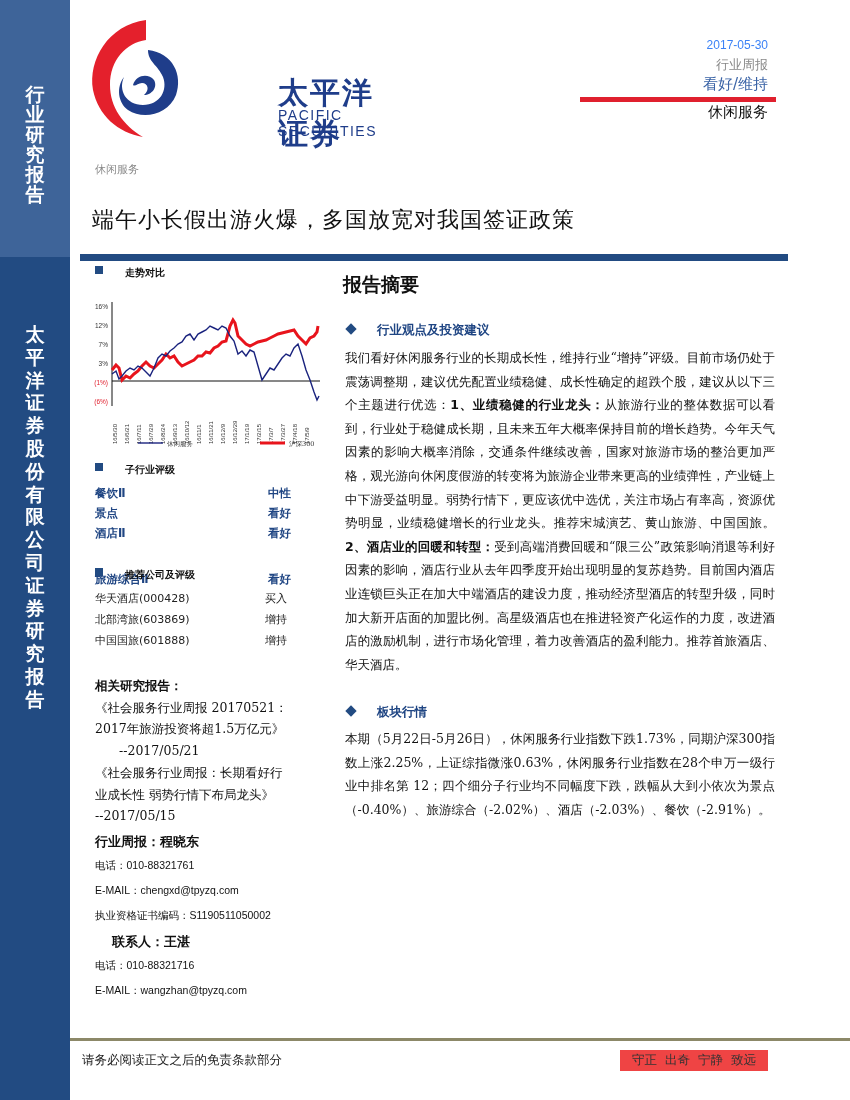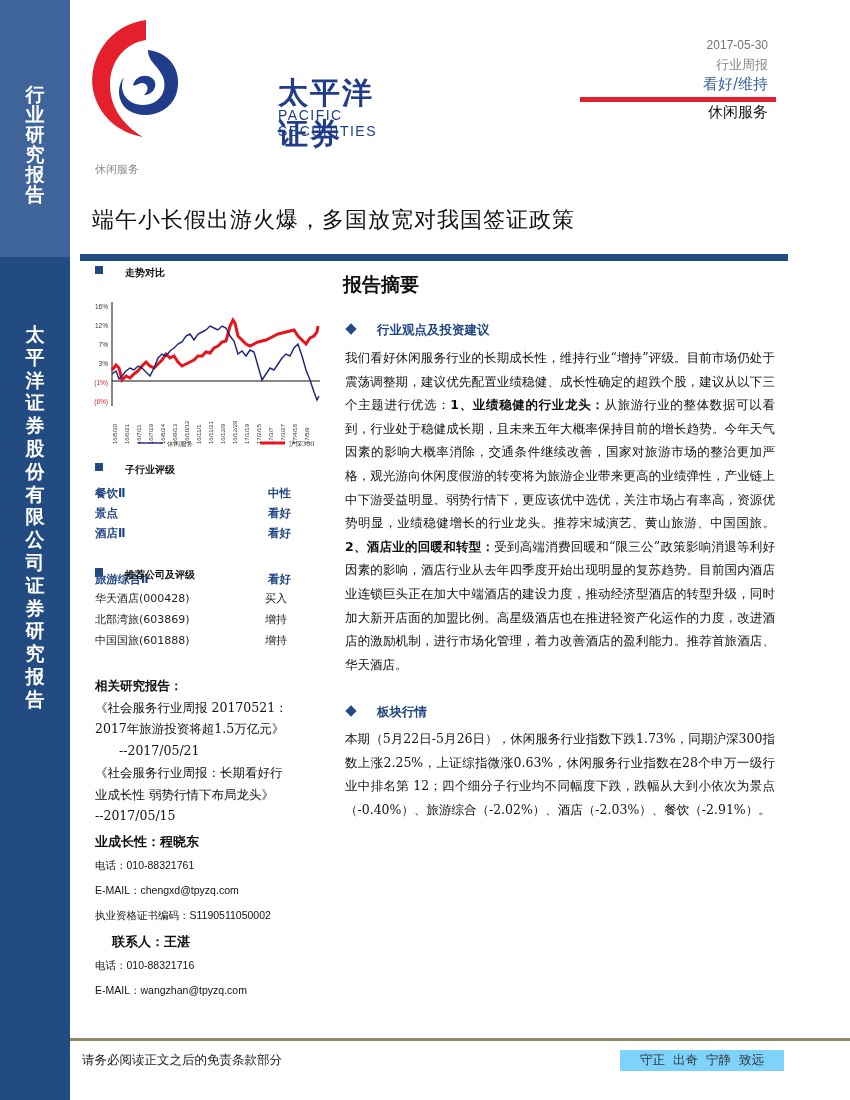--- a/index.html
+++ b/index.html
@@ -14,21 +14,21 @@
   .vtext-top span { height: 20px; }
   .vtext-bottom { top: 325px; font-size: 19px; }
   .vtext-bottom span { height: 22.8px; }
 
   
   .logo { position: absolute; left: 88px; top: 15px; width: 290px; height: 125px; }
   .logo-cn { position: absolute; left: 190px; top: 58px; font-size: 30px; font-weight: bold; color: #1f3d8a; font-family: "DejaVu Sans", sans-serif; letter-spacing: 2px; }
   .logo-en { position: absolute; left: 190px; top: 92px; font-size: 14px; color: #1f3d8a; font-family: "Liberation Sans", sans-serif; letter-spacing: 1.5px; }
 
   .header-right { position: absolute; right: 82px; top: 36px; text-align: right; font-family: "DejaVu Sans", sans-serif; }
-  .hr-date { font-size: 12px; color: #737373; line-height: 19px; font-family: "Liberation Sans", sans-serif; }
+  .hr-date { font-size: 12px; color: #3b82f6; line-height: 19px; font-family: "Liberation Sans", sans-serif; }
   .hr-type { font-size: 13px; color: #888; line-height: 19px; }
   .hr-rating { font-size: 15px; color: #3a63a6; line-height: 20px; }
   .hr-redline { position: absolute; left: 580px; top: 97px; width: 196px; height: 5px; background: #e0202e; }
   .hr-sector { position: absolute; right: 82px; top: 103px; font-size: 15px; color: #111; font-family: "DejaVu Sans", sans-serif; }
 
   .sector-small { position: absolute; left: 95px; top: 162px; font-size: 11px; color: #888; font-family: "DejaVu Sans", sans-serif; }
   .title { position: absolute; left: 92px; top: 205px; font-size: 22px; color: #111; letter-spacing: 1px; }
   .title-bar { position: absolute; left: 80px; top: 254px; width: 708px; height: 7px; background: #224b82; }
 
   
@@ -50,21 +50,21 @@
   
   .summary-title { position: absolute; left: 343px; top: 272px; font-size: 19px; font-weight: bold; color: #111; }
   .diamond-head { position: absolute; left: 345px; font-size: 12.5px; font-weight: bold; color: #1f4583; font-family: "DejaVu Sans", sans-serif; }
   .diamond-head .dm { display: inline-block; width: 8px; height: 8px; background: #224b82; transform: rotate(45deg); margin-right: 22px; margin-left: 2px; vertical-align: 1px; }
   .para { position: absolute; left: 345px; width: 430px; font-size: 12.5px; line-height: 23.6px; color: #111; text-align: justify; }
   .para b { font-weight: bold; font-family: "DejaVu Sans", sans-serif; }
 
   
   .footer-line { position: absolute; left: 70px; top: 1038px; width: 780px; height: 3px; background: #8c8868; }
   .footer-left { position: absolute; left: 82px; top: 1052px; font-size: 12.5px; color: #222; }
-  .footer-right { position: absolute; left: 620px; top: 1050px; padding: 2px 20px; background: #7dd3fc; font-size: 12.5px; color: #333; word-spacing: 4px; }
+  .footer-right { position: absolute; left: 620px; top: 1050px; padding: 2px 12px; background: #ef4444; font-size: 12.5px; color: #333; word-spacing: 4px; }
 </style>
 </head>
 <body>
 
 <div class="sidebar-top"></div>
 <div class="sidebar-bottom"></div>
 <div class="vtext vtext-top">
   <span>行</span>
   <span>业</span>
   <span>研</span>
@@ -188,21 +188,21 @@
 </div>
 
 <div class="related-head">相关研究报告：</div>
 <div class="related-line" style="top:700px;">《社会服务行业周报 20170521：</div>
 <div class="related-line" style="top:721px;">2017年旅游投资将超1.5万亿元》</div>
 <div class="related-line" style="top:743px;margin-left:24px;">--2017/05/21</div>
 <div class="related-line" style="top:765px;">《社会服务行业周报：长期看好行</div>
 <div class="related-line" style="top:787px;">业成长性 弱势行情下布局龙头》</div>
 <div class="related-line" style="top:808px;">--2017/05/15</div>
 
-<div class="contact-head" style="top:833px;">业成长性：程晓东</div>
+<div class="contact-head" style="top:833px;">行业周报：程晓东</div>
 <div class="contact-line" style="top:859px;">电话：010-88321761</div>
 <div class="contact-line" style="top:884px;">E-MAIL：chengxd@tpyzq.com</div>
 <div class="contact-line" style="top:909px;">执业资格证书编码：S1190511050002</div>
 <div class="contact-head" style="top:933px;padding-left:17px;">联系人：王湛</div>
 <div class="contact-line" style="top:959px;">电话：010-88321716</div>
 <div class="contact-line" style="top:984px;">E-MAIL：wangzhan@tpyzq.com</div>
 
 <div class="summary-title">报告摘要</div>
 <div class="diamond-head" style="top:322px;">
   <span class="dm"></span><span>行业观点及投资建议</span>

